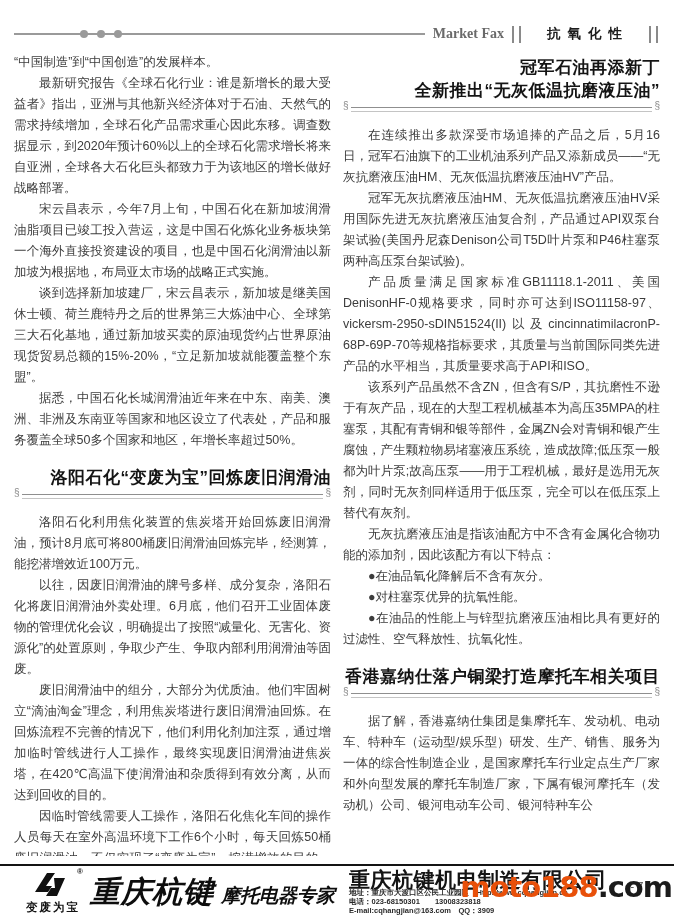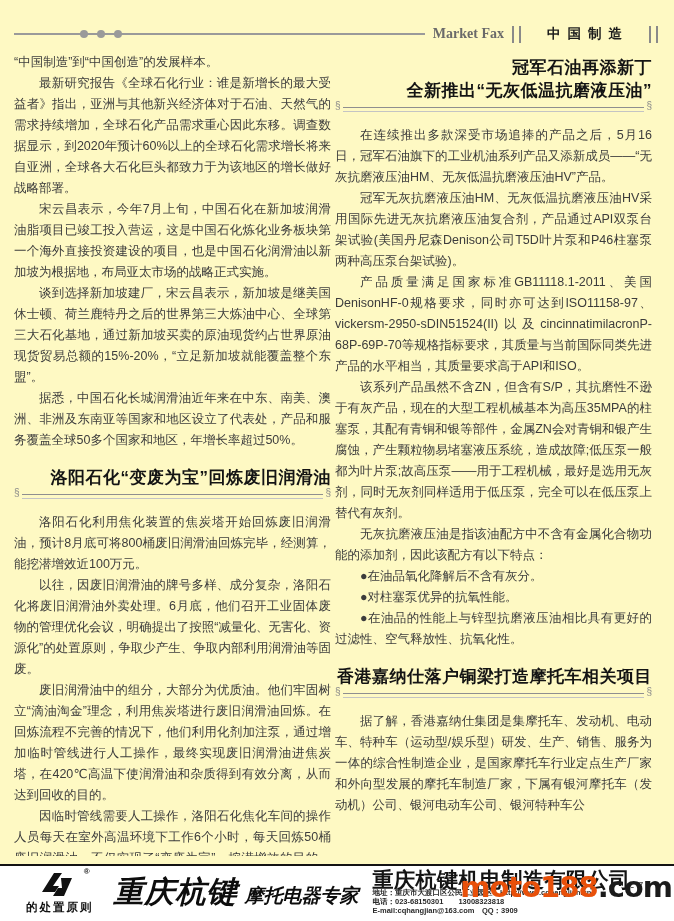--- a/index.html
+++ b/index.html
@@ -1,20 +1,20 @@
 <!DOCTYPE html>
 <html><head>
 <meta charset="utf-8">
 <style>
   html,body { margin:0; padding:0; background:#e9e9e9; }
   .page {
     position:relative;
     width:674px; height:921px;
     margin:0 auto;
-    background:#fef9c3;
+    background:#ffffff;
     font-family:"Liberation Sans","DejaVu Sans",sans-serif;
     color:#3c3c3c;
     overflow:hidden;
   }
 
   
   .header {
     display:flex; align-items:center;
     padding:24px 16px 0 14px;
     height:20px;
@@ -39,21 +39,21 @@
     display:inline-block; width:5px; height:17px;
     border-left:2px solid #8a8a8a; border-right:2px solid #8a8a8a;
   }
   .section-title {
     font-size:13.5px; font-weight:bold; color:#1c1c1c;
     letter-spacing:7px; margin:0 20px 0 26px; white-space:nowrap;
   }
 
   
   .content {
-    display:flex; gap:4px;
+    display:flex; gap:12px;
     padding:8px 14px 0 14px;
     height:812px; overflow:hidden;
     box-sizing:border-box;
   }
   .col { width:317px; }
   .col p {
     margin:0; text-indent:2em;
     font-size:12.5px; line-height:21px;
     text-align:justify; color:#3c3c3c;
   }
@@ -91,21 +91,21 @@
   .logo-mark { position:relative; display:inline-block; }
   .logo-reg {
     position:absolute; right:-9px; top:-3px;
     font-size:8px; color:#111; font-weight:bold;
   }
   .logo-text {
     font-size:11.5px; font-weight:bold; color:#111;
     letter-spacing:2px; margin-top:1px;
   }
   .brand-block {
-    margin-left:20px; white-space:nowrap;
+    margin-left:10px; white-space:nowrap;
     font-style:italic; font-weight:bold; color:#0d0d0d;
   }
   .brand-main { font-size:30px; letter-spacing:1px; }
   .brand-sub  { font-size:19px; margin-left:7px; }
   .company-block { margin-left:14px; min-width:0; }
   .company-name {
     font-size:21px; font-weight:bold; color:#141414;
     line-height:17px; letter-spacing:0.5px; white-space:nowrap;
   }
   .company-line {
@@ -129,21 +129,21 @@
 <body>
 
 <div class="page">
 
   <div class="header">
     <div class="header-rule">
       <span class="header-dots"></span>
     </div>
     <span class="market-fax">Market Fax</span>
     <span class="double-bar"></span>
-    <span class="section-title">中国制造</span>
+    <span class="section-title">抗氧化性</span>
     <span class="double-bar"></span>
   </div>
 
   <div class="content">
 
     <div class="col">
       <p class="no-indent">“中国制造”到“中国创造”的发展样本。</p>
       <p>最新研究报告《全球石化行业：谁是新增长的最大受益者》指出，亚洲与其他新兴经济体对于石油、天然气的需求持续增加，全球石化产品需求重心因此东移。调查数据显示，到2020年预计60%以上的全球石化需求增长将来自亚洲，全球各大石化巨头都致力于为该地区的增长做好战略部署。</p>
       <p>宋云昌表示，今年7月上旬，中国石化在新加坡润滑油脂项目已竣工投入营运，这是中国石化炼化业务板块第一个海外直接投资建设的项目，也是中国石化润滑油以新加坡为根据地，布局亚太市场的战略正式实施。</p>
       <p>谈到选择新加坡建厂，宋云昌表示，新加坡是继美国休士顿、荷兰鹿特丹之后的世界第三大炼油中心、全球第三大石化基地，通过新加坡买卖的原油现货约占世界原油现货贸易总额的15%-20%，“立足新加坡就能覆盖整个东盟”。</p>
@@ -184,21 +184,21 @@
   <div class="footer">
 
     <div class="logo-block">
       <span class="logo-mark">
         <svg width="42" height="27" viewBox="0 0 42 27" aria-hidden="true">
           <path d="M3 21 L15 2 L23 2 L14 15 L20 15 L16 21 Z" fill="#111"></path>
           <path d="M22 7 L33 7 L25 25 L14 25 L19 17 L23 17 Z" fill="#111"></path>
         </svg>
         <span class="logo-reg">®</span>
       </span>
-      <div class="logo-text">的处置原则</div>
+      <div class="logo-text">变废为宝</div>
     </div>
 
     <div class="brand-block">
       <span class="brand-main">重庆杭键</span><span class="brand-sub">摩托电器专家</span>
     </div>
 
     <div class="company-block">
       <div class="company-name">重庆杭键机电制造有限公司</div>
       <div class="company-line">地址：重庆市大渡口区公民工业园区　Http://www.cqhangjian.cn</div>
       <div class="company-line">电话：023-68150301　　13008323818</div>

